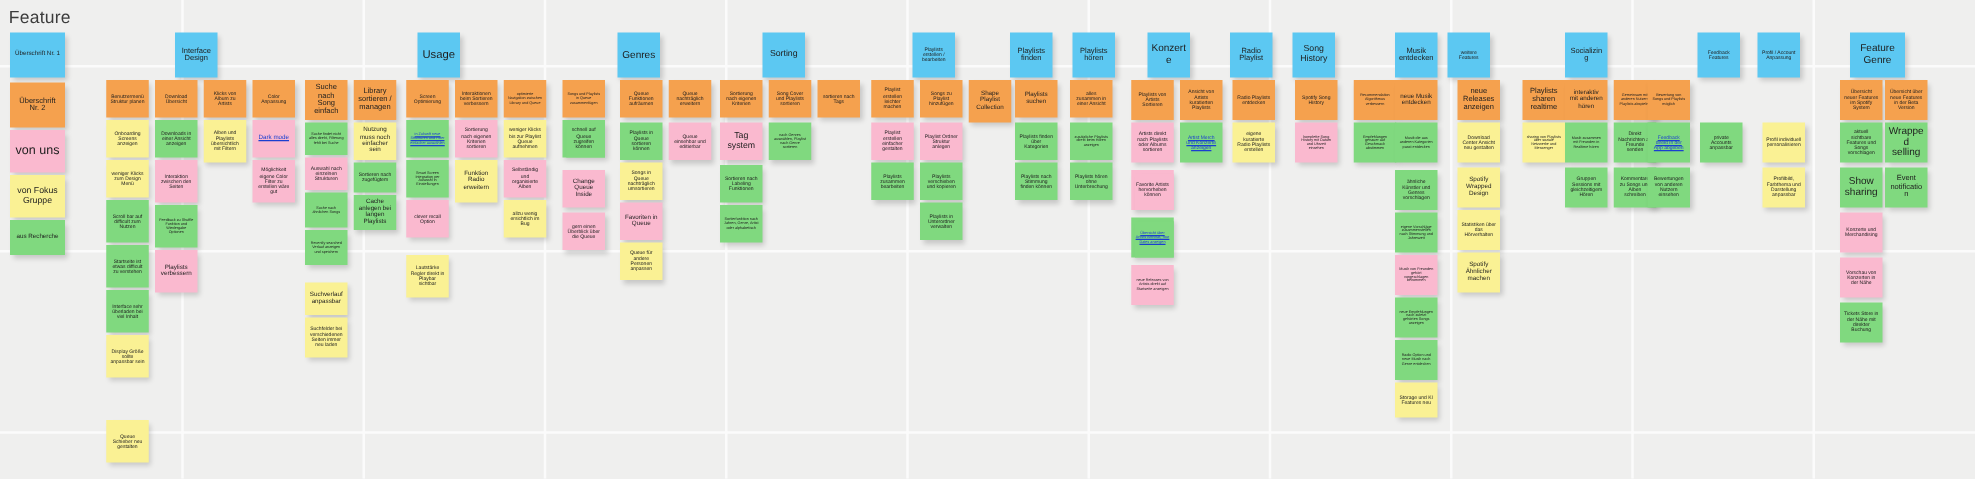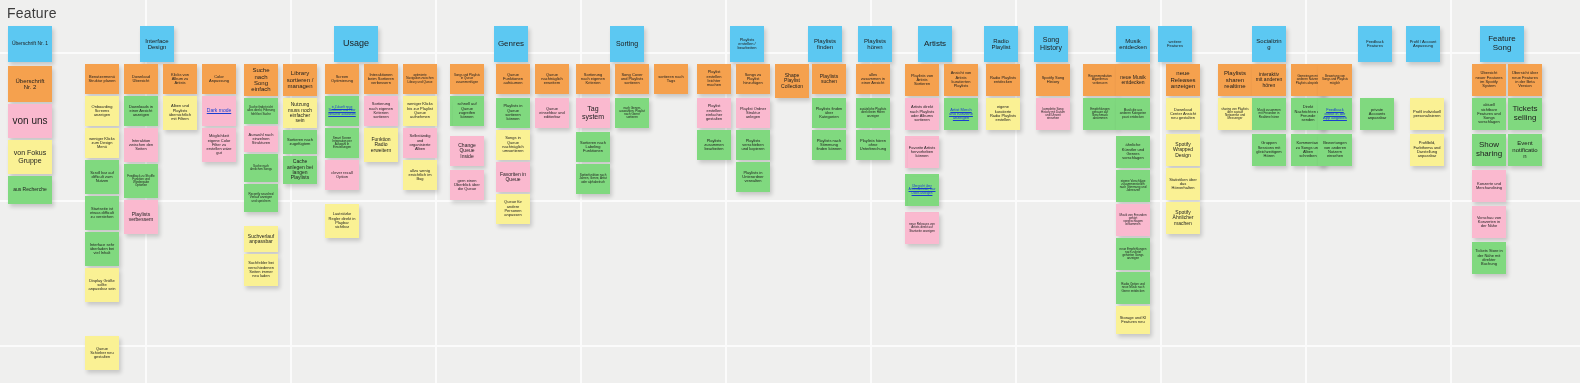--- a/index.html
+++ b/index.html
@@ -59,40 +59,40 @@
       <div class="grid-h" style="top: 345px;"></div>
     </div>
   <div class="board-label">Feature</div>
   <div id="notes-layer">
       <div class="note" style="left: 8px; top: 26px; width: 44px; height: 36px; background: rgb(92, 200, 242); font-size: 5px;">
         <span>Überschrift Nr. 1</span>
       </div>
       <div class="note" style="left: 140px; top: 26px; width: 34px; height: 36px; background: rgb(92, 200, 242); font-size: 6px;">
         <span>Interface Design</span>
       </div>
-      <div class="note" style="left: 334px; top: 26px; width: 44px; height: 36px; background: rgb(92, 200, 242); font-size: 9px;">
+      <div class="note" style="left: 334px; top: 26px; width: 34px; height: 36px; background: rgb(92, 200, 242); font-size: 9px;">
         <span>Usage</span>
       </div>
       <div class="note" style="left: 494px; top: 26px; width: 34px; height: 36px; background: rgb(92, 200, 242); font-size: 8px;">
         <span>Genres</span>
       </div>
       <div class="note" style="left: 610px; top: 26px; width: 34px; height: 36px; background: rgb(92, 200, 242); font-size: 7px;">
         <span>Sorting</span>
       </div>
       <div class="note" style="left: 730px; top: 26px; width: 34px; height: 36px; background: rgb(92, 200, 242); font-size: 4px;">
         <span>Playlists erstellen / bearbeiten</span>
       </div>
       <div class="note" style="left: 808px; top: 26px; width: 34px; height: 36px; background: rgb(92, 200, 242); font-size: 6px;">
         <span>Playlists finden</span>
       </div>
       <div class="note" style="left: 858px; top: 26px; width: 34px; height: 36px; background: rgb(92, 200, 242); font-size: 6px;">
         <span>Playlists hören</span>
       </div>
       <div class="note" style="left: 918px; top: 26px; width: 34px; height: 36px; background: rgb(92, 200, 242); font-size: 8px;">
-        <span>Artists</span>
+        <span>Konzerte</span>
       </div>
       <div class="note" style="left: 984px; top: 26px; width: 34px; height: 36px; background: rgb(92, 200, 242); font-size: 6px;">
         <span>Radio Playlist</span>
       </div>
       <div class="note" style="left: 1034px; top: 26px; width: 34px; height: 36px; background: rgb(92, 200, 242); font-size: 7px;">
         <span>Song History</span>
       </div>
       <div class="note" style="left: 1116px; top: 26px; width: 34px; height: 36px; background: rgb(92, 200, 242); font-size: 6px;">
         <span>Musik entdecken</span>
       </div>
@@ -102,21 +102,21 @@
       <div class="note" style="left: 1252px; top: 26px; width: 34px; height: 36px; background: rgb(92, 200, 242); font-size: 6px;">
         <span>Socializing</span>
       </div>
       <div class="note" style="left: 1358px; top: 26px; width: 34px; height: 36px; background: rgb(92, 200, 242); font-size: 4px;">
         <span>Feedback Features</span>
       </div>
       <div class="note" style="left: 1406px; top: 26px; width: 34px; height: 36px; background: rgb(92, 200, 242); font-size: 4px;">
         <span>Profil / Account Anpassung</span>
       </div>
       <div class="note" style="left: 1480px; top: 26px; width: 44px; height: 36px; background: rgb(92, 200, 242); font-size: 8px;">
-        <span>Feature Song</span>
+        <span>Feature Genre</span>
       </div>
       <div class="note" style="left: 8px; top: 66px; width: 44px; height: 36px; background: rgb(245, 161, 78); font-size: 6px;">
         <span>Überschrift Nr. 2</span>
       </div>
       <div class="note" style="left: 8px; top: 104px; width: 44px; height: 34px; background: rgb(250, 185, 207); font-size: 10px;">
         <span>von uns</span>
       </div>
       <div class="note" style="left: 8px; top: 140px; width: 44px; height: 34px; background: rgb(250, 241, 148); font-size: 7px;">
         <span>von Fokus Gruppe</span>
       </div>
@@ -465,21 +465,21 @@
       <div class="note" style="left: 1472px; top: 64px; width: 34px; height: 32px; background: rgb(245, 161, 78); font-size: 4px;">
         <span>Übersicht neuer Features im Spotify System</span>
       </div>
       <div class="note" style="left: 1508px; top: 64px; width: 34px; height: 32px; background: rgb(245, 161, 78); font-size: 4px;">
         <span>Übersicht über neue Features in der Beta Version</span>
       </div>
       <div class="note" style="left: 1472px; top: 98px; width: 34px; height: 32px; background: rgb(128, 217, 127); font-size: 4px;">
         <span>aktuell sichtbare Features und Songs vorschlagen</span>
       </div>
       <div class="note" style="left: 1508px; top: 98px; width: 34px; height: 32px; background: rgb(128, 217, 127); font-size: 8px;">
-        <span>Tickets selling</span>
+        <span>Wrapped selling</span>
       </div>
       <div class="note" style="left: 1472px; top: 134px; width: 34px; height: 32px; background: rgb(128, 217, 127); font-size: 8px;">
         <span>Show sharing</span>
       </div>
       <div class="note" style="left: 1508px; top: 134px; width: 34px; height: 32px; background: rgb(128, 217, 127); font-size: 6px;">
         <span>Event notification</span>
       </div>
       <div class="note" style="left: 1472px; top: 170px; width: 34px; height: 32px; background: rgb(250, 185, 207); font-size: 4px;">
         <span>Konzerte und Merchandising</span>
       </div>

